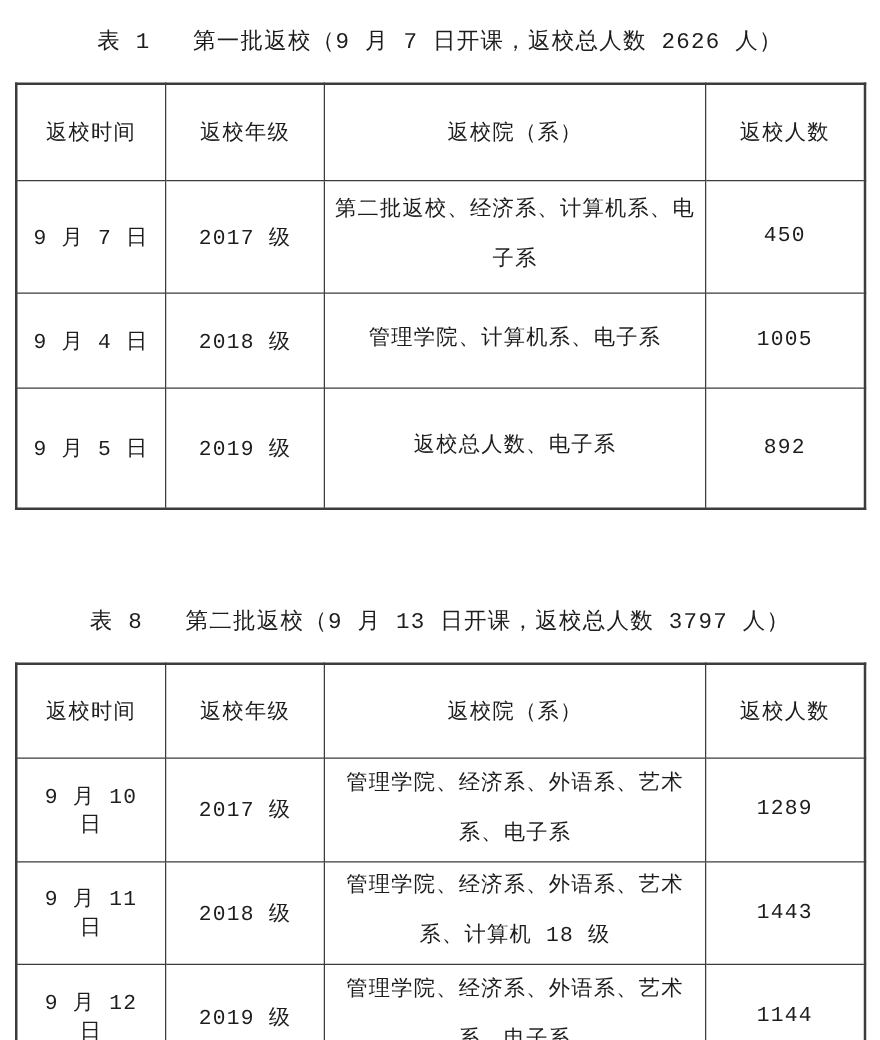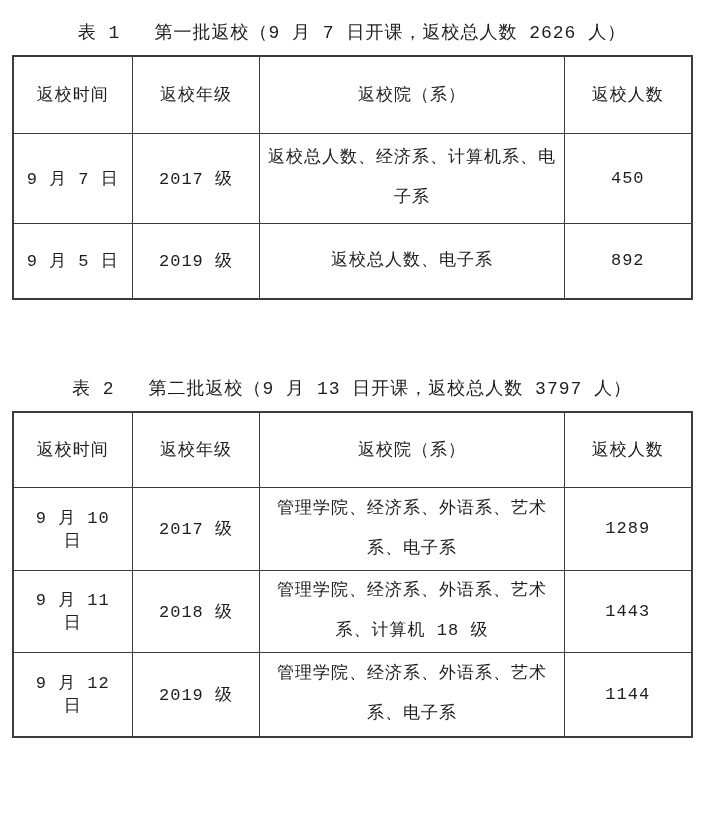--- a/index.html
+++ b/index.html
@@ -24,21 +24,21 @@
     letter-spacing: 1px;
     white-space: nowrap;
   }
   .tbl-title .tbl-label {
     margin-right: 34px;
   }
   table.schedule {
     border-collapse: collapse;
     table-layout: fixed;
     width: 679px;
-    margin: 11px auto 0 auto;
+    margin: 22px auto 0 auto;
     border: 2px solid #3c3c3c;
   }
   table.schedule th,
   table.schedule td {
     border: 1px solid #3c3c3c;
     text-align: center;
     vertical-align: middle;
     font-size: 17px;
     font-weight: normal;
     letter-spacing: 1px;
@@ -49,21 +49,21 @@
     line-height: 2.35;
   }
   .col-time  { width: 120px; }
   .col-grade { width: 127px; }
   .col-dept  { width: 305px; }
   .col-count { width: 127px; }
   
   .h77 { height: 77px; }
   .h90 { height: 90px; }
   .h76 { height: 76px; }
-  .h80 { height: 76px; }
+  .h80 { height: 97px; }
   .h75 { height: 75px; }
   .h83 { height: 83px; }
   .h82 { height: 82px; }
   .h85 { height: 85px; }
   .block-2 {
     margin-top: 76px;
   }
 </style>
 </head>
 <body>
@@ -84,36 +84,42 @@
       <tbody>
           <tr class="h77">
         <th>返校时间</th>
         <th>返校年级</th>
         <th>返校院（系）</th>
         <th>返校人数</th>
       </tr>
       <tr class="h90">
         <td>9 月 7 日</td>
         <td>2017 级</td>
-        <td class="dept-cell">返校总人数、经济系、计算机系、电子系</td>
+        <td class="dept-cell">第二批返校、经济系、计算机系、电子系</td>
         <td>450</td>
+      </tr>
+      <tr class="h76">
+        <td>9 月 4 日</td>
+        <td>2018 级</td>
+        <td class="dept-cell">管理学院、计算机系、电子系</td>
+        <td>1005</td>
       </tr>
       <tr class="h80">
         <td>9 月 5 日</td>
         <td>2019 级</td>
         <td class="dept-cell">返校总人数、电子系</td>
         <td>892</td>
       </tr>
     </tbody>
       </table>
   </div>
 
   <div class="table-block block-2">
     <div class="tbl-title">
-      <span class="tbl-label">表 2</span><span>第二批返校（9 月 13 日开课，返校总人数 3797 人）</span>
+      <span class="tbl-label">表 8</span><span>第二批返校（9 月 13 日开课，返校总人数 3797 人）</span>
     </div>
     <table class="schedule">
       <colgroup>
         <col class="col-time">
           <col class="col-grade">
           <col class="col-dept">
           <col class="col-count">
       </colgroup>
       <tbody>
           <tr class="h75">

